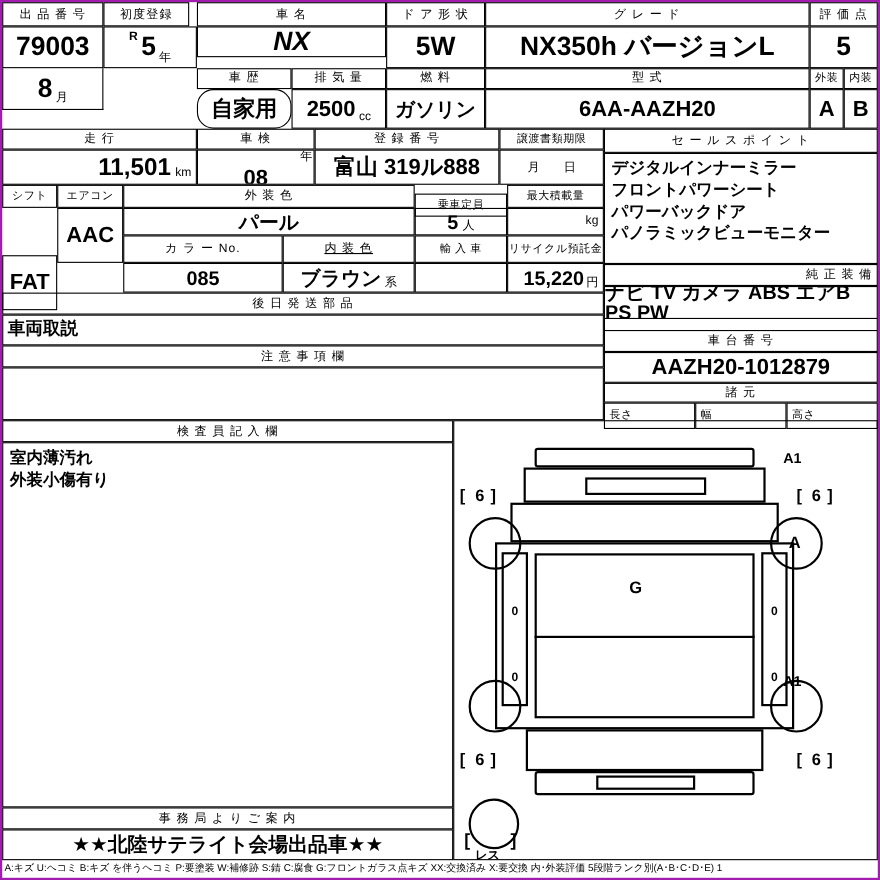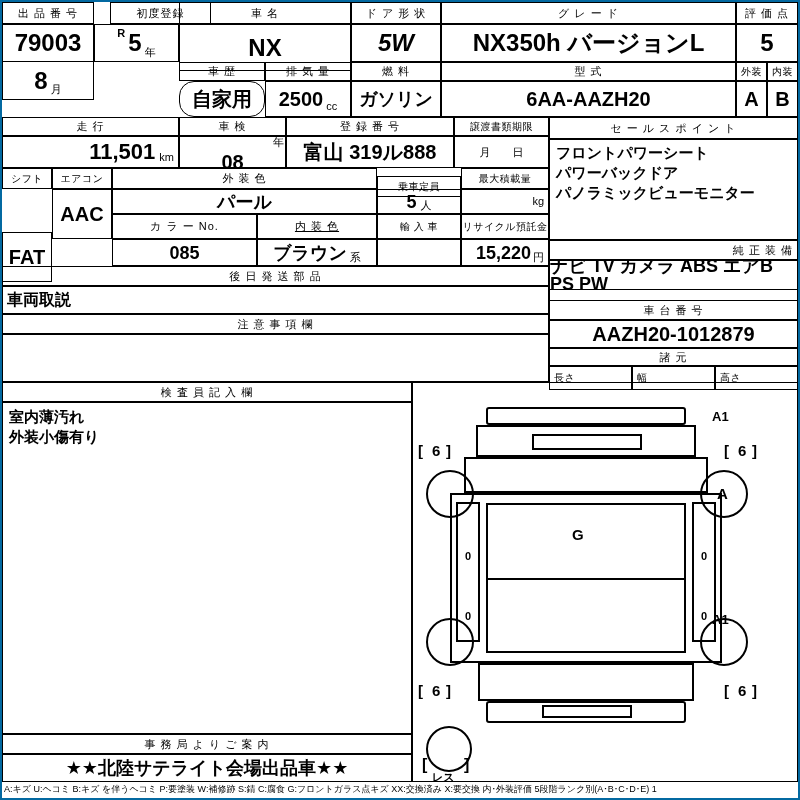--- a/index.html
+++ b/index.html
@@ -7,21 +7,21 @@
   body {
     width: 800px; height: 800px;
     background: #ffffff;
     font-family: "Liberation Sans", "DejaVu Sans", sans-serif;
     color: #000;
     overflow: hidden;
   }
   .sheet {
     position: relative;
     width: 800px; height: 800px;
-    border: 2px solid #0369a1;
+    border: 2px solid #a21caf;
   }
   .cell {
     position: absolute;
     border: 1px solid #000;
     display: flex;
     align-items: center;
     justify-content: center;
     overflow: hidden;
     line-height: 1;
   }
@@ -55,37 +55,37 @@
   .dg-txt-sm { position: absolute; font-size: 11px; font-weight: bold; }
 </style>
 </head>
 <body>
 
 <div class="sheet">
 
   <div class="cell lbl" style="left:0;top:0;width:92px;height:22px;">出 品 番 号</div>
   <div class="cell val v24" style="left:0;top:22px;width:92px;height:38px;">79003</div>
 
-  <div class="cell lbl" style="left:108px;top:0;width:101px;height:22px;">初度登録</div>
+  <div class="cell lbl" style="left:92px;top:0;width:78px;height:22px;">初度登録</div>
   <div class="cell" style="left:92px;top:22px;width:85px;height:38px;">
     <span class="sub" style="align-self:flex-start;padding-top:3px;">R</span>
     <span class="val v24" style="padding:0 3px;">5</span>
     <span class="unit" style="align-self:flex-end;padding-bottom:3px;">年</span>
   </div>
 
   <div class="cell val v24" style="left:0;top:60px;width:92px;height:38px;border-top:none;">
     <span>8</span>
     <span class="unit" style="align-self:flex-end;padding:0 0 4px 3px;">月</span>
   </div>
 
   <div class="cell lbl" style="left:177px;top:0;width:172px;height:22px;">車 名</div>
-  <div class="cell val v24" style="left:177px;top:22px;width:172px;height:47px;">NX</div>
+  <div class="cell val v24" style="left:177px;top:22px;width:172px;height:28px;font-style:italic;">NX</div>
 
   <div class="cell lbl" style="left:349px;top:0;width:90px;height:22px;">ド ア 形 状</div>
-  <div class="cell val v24" style="left:349px;top:22px;width:90px;height:38px;font-style:italic;">5W</div>
+  <div class="cell val v24" style="left:349px;top:22px;width:90px;height:38px;">5W</div>
 
   <div class="cell lbl" style="left:439px;top:0;width:295px;height:22px;">グ レ ー ド</div>
   <div class="cell val v24" style="left:439px;top:22px;width:295px;height:38px;">NX350h バージョンL</div>
 
   <div class="cell lbl" style="left:734px;top:0;width:62px;height:22px;">評 価 点</div>
   <div class="cell val v24" style="left:734px;top:22px;width:62px;height:38px;">5</div>
 
   <div class="cell lbl" style="left:177px;top:60px;width:86px;height:19px;">車 歴</div>
   <div class="cell val v20" style="left:177px;top:79px;width:86px;height:36px;border-radius:15px;">自家用</div>
 
@@ -174,20 +174,21 @@
   <div class="cell note-list top" style="left:0;top:400px;width:410px;height:332px;">
     <div>室内薄汚れ</div>
     <div>外装小傷有り</div>
   </div>
 
   <div class="cell lbl" style="left:0;top:732px;width:410px;height:20px;">事 務 局 よ り ご 案 内</div>
   <div class="cell val v18" style="left:0;top:752px;width:410px;height:28px;">★★北陸サテライト会場出品車★★</div>
 
   <div class="cell lbl" style="left:547px;top:115px;width:249px;height:22px;">セ ー ル ス ポ イ ン ト</div>
   <div class="cell sp-list top" style="left:547px;top:137px;width:249px;height:101px;">
+    <div>デジタルインナーミラー</div>
     <div>フロントパワーシート</div>
     <div>パワーバックドア</div>
     <div>パノラミックビューモニター</div>
   </div>
 
   <div class="cell right lbl" style="left:547px;top:238px;width:249px;height:20px;">純 正 装 備</div>
   <div class="cell val v18" style="left:547px;top:258px;width:249px;height:30px;">ナビ TV カメラ ABS エアB PS PW</div>
 
   <div class="cell" style="left:547px;top:288px;width:249px;height:10px;border-top:none;border-bottom:none;"></div>
 

